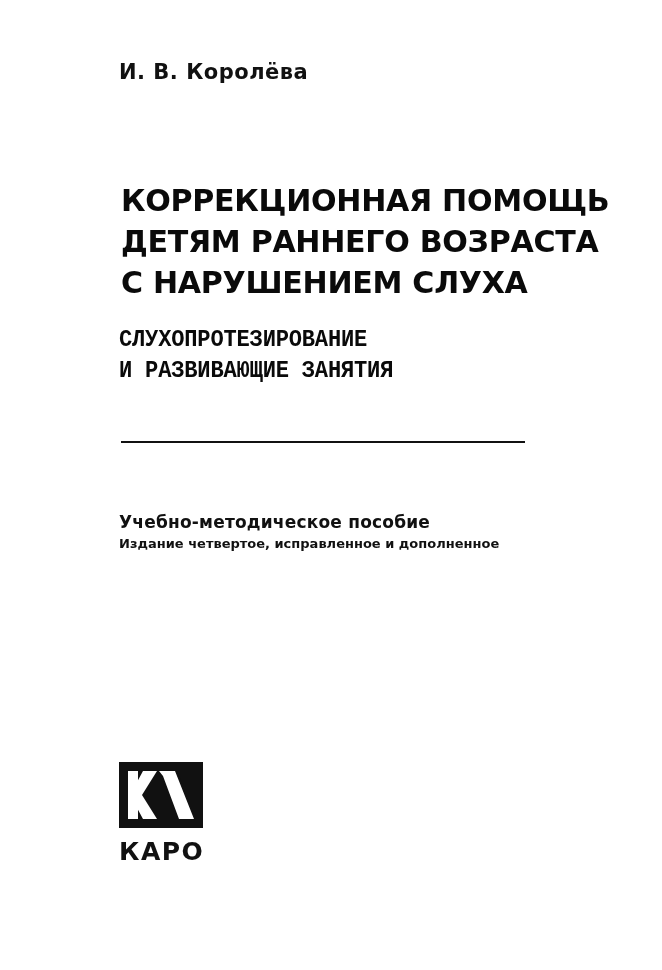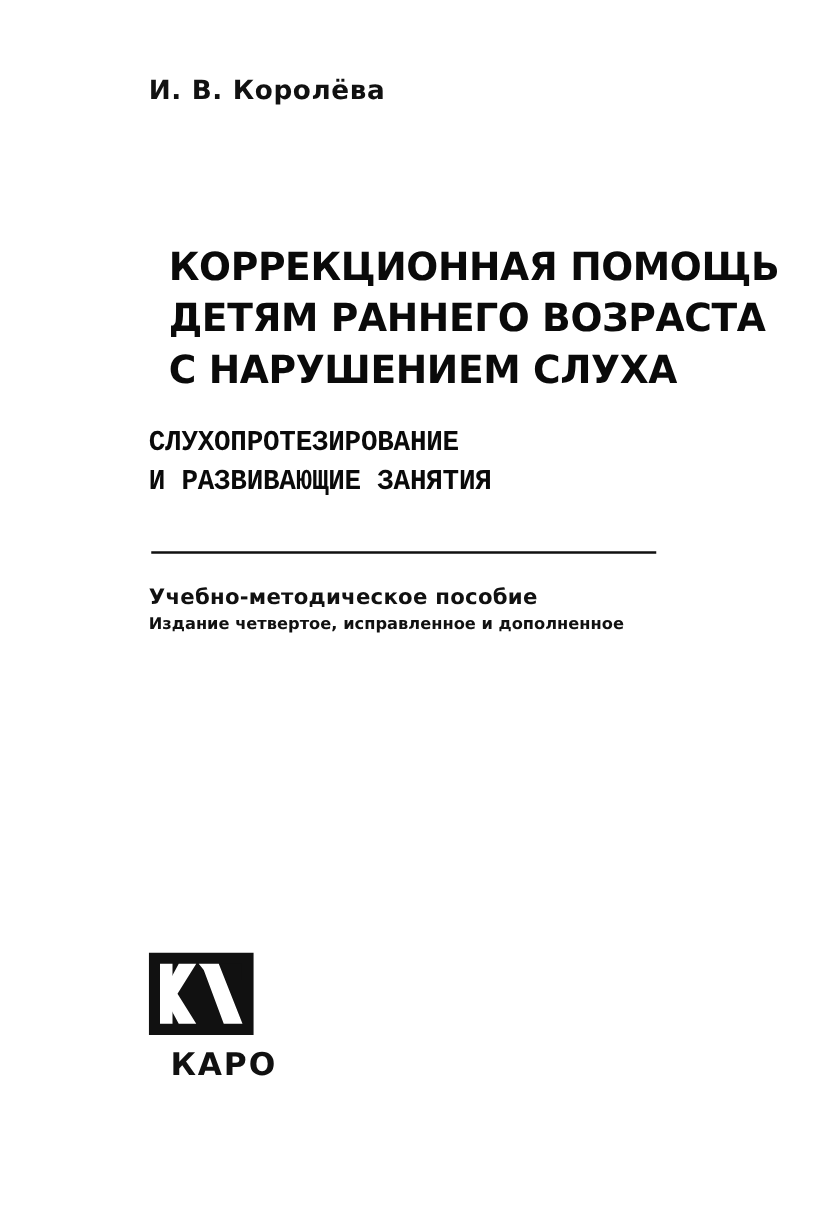--- a/index.html
+++ b/index.html
@@ -39,21 +39,21 @@
     width: 430px;
   }
   .title-main {
     font-family: "DejaVu Sans", sans-serif;
     font-size: 31px;
     font-weight: 700;
     line-height: 1.32;
     letter-spacing: -0.3px;
     color: #0a0a0a;
     text-transform: uppercase;
-    margin: 16px;
+    margin: 2px;
   }
   .title-main .line {
     display: block;
     white-space: nowrap;
     transform: scaleX(0.97);
     transform-origin: left center;
   }
   .subtitle {
     margin-top: 22px;
     font-family: Liberation Mono, monospace;
@@ -74,21 +74,21 @@
     position: absolute;
     left: 121px;
     top: 441px;
     width: 404px;
     height: 2px;
     background: #111111;
   }
   .edition-block {
     position: absolute;
     left: 119px;
-    top: 468px;
+    top: 512px;
     width: 430px;
   }
   .edition-type {
     font-family: "DejaVu Sans", sans-serif;
     font-size: 17px;
     font-weight: 700;
     letter-spacing: 0.2px;
     color: #111111;
     white-space: nowrap;
   }
@@ -112,21 +112,20 @@
     height: 66px;
     display: block;
   }
   .publisher-name {
     margin-top: 9px;
     font-family: "DejaVu Sans", sans-serif;
     font-size: 25px;
     font-weight: 700;
     letter-spacing: 1.5px;
     color: #111111;
-    text-align: center;
   }
 </style>
 </head>
 <body>
 
 <div class="page">
 
   <div class="author">И. В. Королёва</div>
 
   <div class="title-block">

